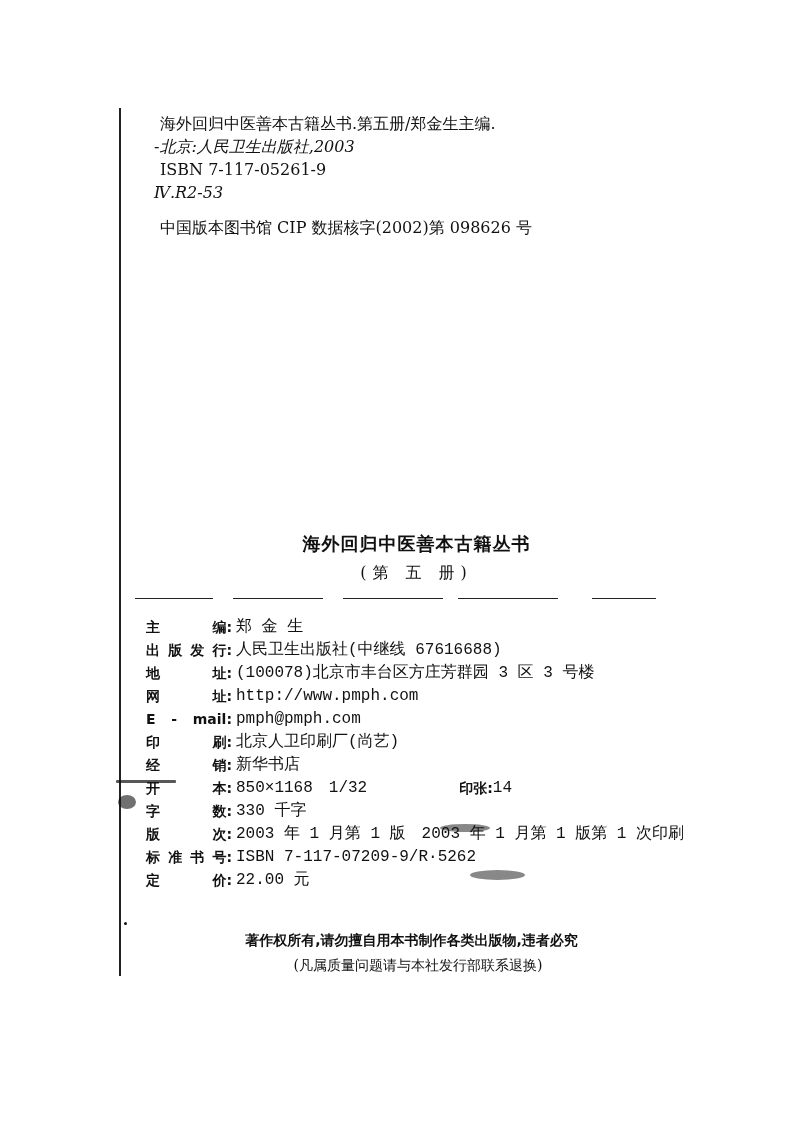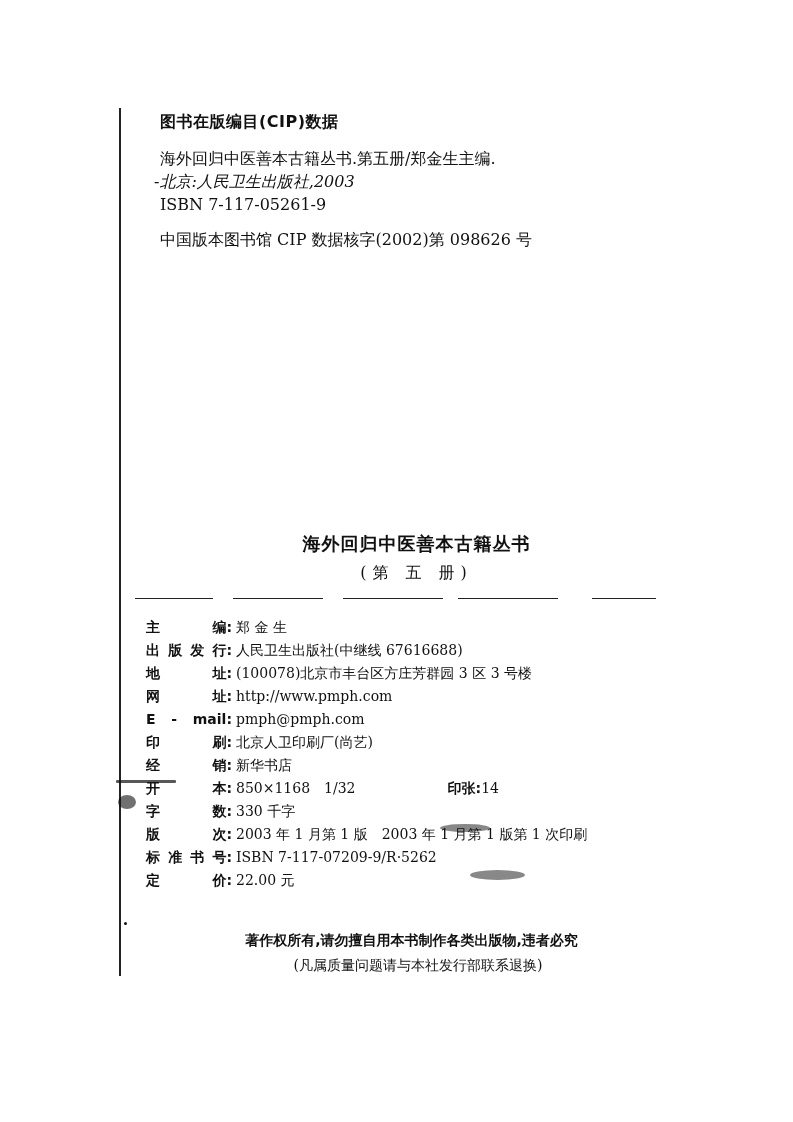--- a/index.html
+++ b/index.html
@@ -35,21 +35,21 @@
   .divider { position: absolute; top: 598px; height: 1px; background: #222; }
   .info { position: absolute; left: 146px; top: 616px; width: 520px; }
   .row { display: flex; font-size: 15px; line-height: 23px; white-space: nowrap; }
   .lbl {
     width: 82px; display: flex; justify-content: space-between;
     font-family: "DejaVu Sans", "Liberation Sans", sans-serif; font-weight: bold;
     font-size: 14px;
   }
   .lbl-wrap { display: flex; width: 90px; }
   .colon { font-weight: bold; margin-right: 4px; font-family: "DejaVu Sans", sans-serif; font-size: 14px;}
-  .val { font-size: 14px; }
+  .val { font-size: 16px; font-family: Liberation Mono, monospace; }
   .inline-lbl {
     font-family: "DejaVu Sans", "Liberation Sans", sans-serif; font-weight: bold;
     margin-left: 60px; font-size: 14px; padding-left: 32px;
   }
   .copyright {
     position: absolute; left: 0; width: 793px; top: 932px; text-align: center;
     font-family: "DejaVu Sans", "Liberation Sans", sans-serif; font-weight: bold;
     font-size: 14px; padding-left: 30px; box-sizing: border-box;
   }
   .quality {
@@ -57,24 +57,24 @@
     font-size: 14px; padding-left: 43px; box-sizing: border-box;
   }
   .speckle { position: absolute; background: #111; border-radius: 50%; }
 </style>
 </head>
 <body>
 
 <div class="margin-rule"></div>
 
 <div class="cip-block">
-  <div class="cip-heading">图书在版编目(CIP)数据</div>
   <div class="cip-line ind">海外回归中医善本古籍丛书.第五册/郑金生主编.</div>
   <div class="cip-line out">-北京:人民卫生出版社,2003</div>
   <div class="cip-line ind">ISBN 7-117-05261-9</div>
+  <div class="cip-line out">Ⅳ.R2-53</div>
   <div class="cip-line ind gap">中国版本图书馆 CIP 数据核字(2002)第 098626 号</div>
 </div>
 
 <div class="series-title">海外回归中医善本古籍丛书</div>
 <div class="volume">(第 五 册)</div>
 
 <div class="divider" style="left:135px;width:78px"></div>
 <div class="divider" style="left:233px;width:90px"></div>
 <div class="divider" style="left:343px;width:100px"></div>
 <div class="divider" style="left:458px;width:100px"></div>

